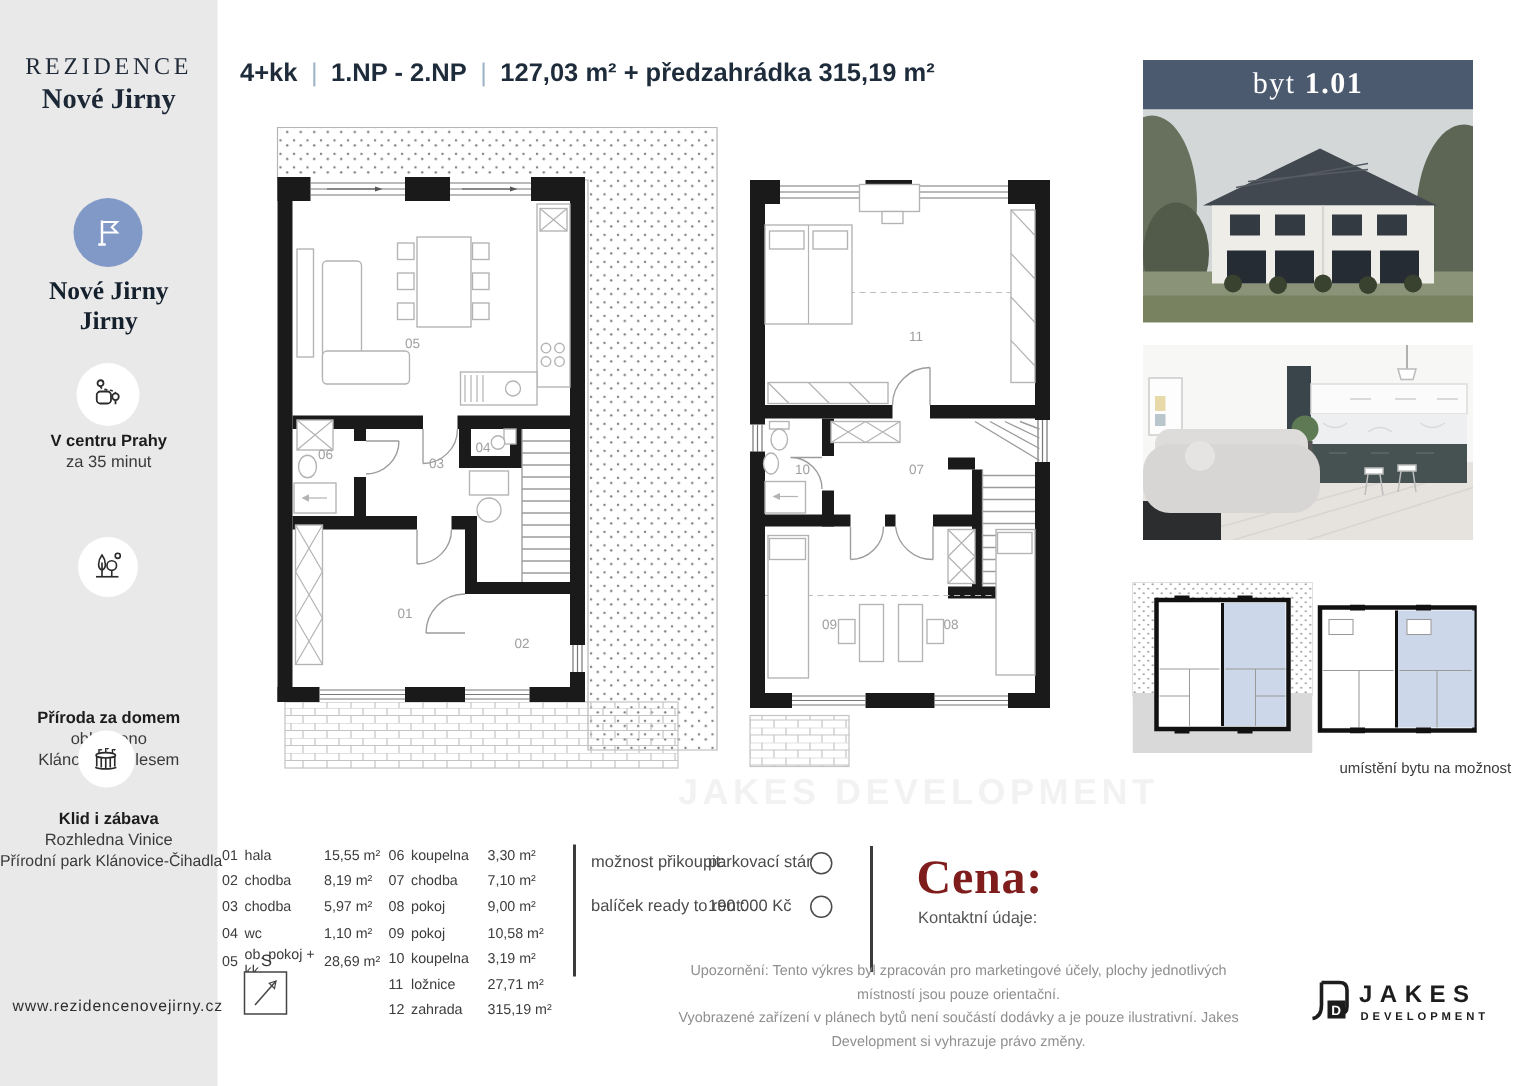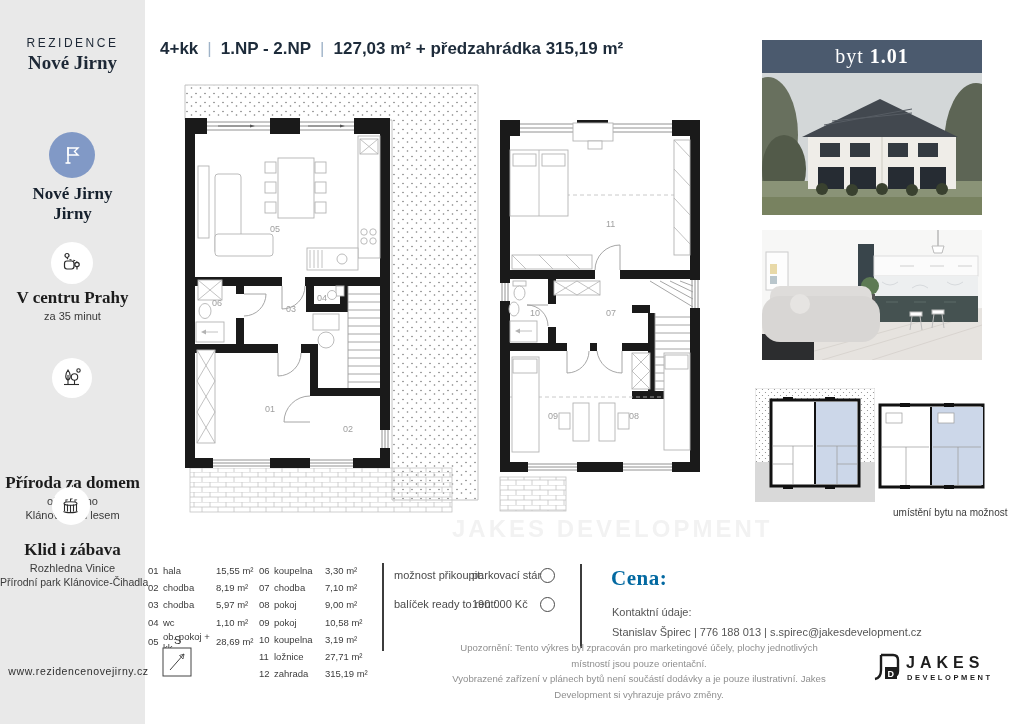--- a/index.html
+++ b/index.html
@@ -3,29 +3,29 @@
 <meta charset="utf-8">
 <style>
   html,body{margin:0;padding:0;background:#ffffff;}
   .page{position:relative;width:1024px;height:724px;background:#ffffff;overflow:hidden;
         font-family:"Liberation Sans",sans-serif;color:#333;}
   .abs{position:absolute;}
 
   
   .sidebar{position:absolute;left:0;top:0;width:145px;height:724px;background:#e9e9e9;}
   .brand{position:absolute;top:36px;left:0;width:145px;text-align:center;color:#1d2836;}
-  .brand .rez{font-family:Liberation Sans, sans-serif;font-size:12px;letter-spacing:2.5px;}
+  .brand .rez{font-family:Liberation Serif, serif;font-size:16px;letter-spacing:2.5px;}
   .brand .nm{font-family:"Liberation Serif",serif;font-size:19px;font-weight:bold;margin-top:2px;}
   .circ{position:absolute;border-radius:50%;display:flex;align-items:center;justify-content:center;}
   .circ.blue{background:#8199c6;}
   .circ.white{background:#ffffff;}
   .place{position:absolute;top:184px;left:0;width:145px;text-align:center;
          font-family:"Liberation Serif",serif;font-weight:bold;font-size:17px;color:#15202d;line-height:20px;}
   .feat{position:absolute;left:0;width:145px;text-align:center;color:#222;}
-  .feat .ft{font-size:17px;font-weight:bold;color:#1c1c1c;font-family:Liberation Serif, serif;}
+  .feat .ft{font-size:11px;font-weight:bold;color:#1c1c1c;}
   .feat .fl{font-size:11px;color:#3a3a3a;margin-top:2px;}
   .feat .fl.tight{font-size:10.5px;white-space:nowrap;}
   .website{position:absolute;top:665px;left:0;width:157px;text-align:center;font-size:10.5px;
            letter-spacing:0.6px;color:#2e2e2e;}
 
   
   .hdr{position:absolute;left:160px;top:39px;font-size:17px;font-weight:bold;color:#1d2b3a;}
   .hdr .sep{color:#9fb3c8;font-weight:normal;padding:0 9px;}
 
   
@@ -56,21 +56,21 @@
   .c1 .rrow{grid-template-columns:15px 53px 38px;}
   .c2 .rrow{grid-template-columns:15px 51px 45px;}
   .rarea{}
 
   .vdiv{position:absolute;width:2px;background:#3c3c3c;}
 
   .opt-label{position:absolute;font-size:11px;color:#4a4a4a;}
   .opt-circle{position:absolute;width:13px;height:13px;border:1.6px solid #4a4a4a;border-radius:50%;background:#fff;}
 
   .cena{position:absolute;left:611px;top:566px;font-family:"Liberation Serif",serif;
-        font-weight:bold;font-size:21px;color:#0369a1;letter-spacing:0.5px;}
+        font-weight:bold;font-size:32px;color:#7f1d1d;letter-spacing:0.5px;}
   .klabel{position:absolute;left:612px;top:606px;font-size:11px;color:#555;}
   .contact{position:absolute;left:612px;top:626px;font-size:11px;color:#555;}
 
   .disclaimer{position:absolute;left:450px;top:640px;width:378px;text-align:center;
               font-size:9.6px;line-height:15.5px;color:#8f8f8f;}
 
   
   .devlogo{position:absolute;left:872px;top:651px;width:118px;height:38px;}
   .dev-name{font-family:"Liberation Sans",sans-serif;font-weight:bold;}
 </style>
@@ -522,21 +522,20 @@
   <div class="opt-label" style="left:472px;top:569px;">parkovací stání</div>
   <div class="opt-circle" style="left:540px;top:568px;"></div>
   <div class="opt-label" style="left:394px;top:598px;">balíček ready to rent:</div>
   <div class="opt-label" style="left:472px;top:598px;">190 000 Kč</div>
   <div class="opt-circle" style="left:540px;top:597px;"></div>
 
   <div class="vdiv" style="left:580px;top:564px;height:84px;"></div>
 
   <div class="cena">Cena:</div>
   <div class="klabel">Kontaktní údaje:</div>
-  <div class="contact">Stanislav Špirec | 776 188 013 | s.spirec@jakesdevelopment.cz</div>
 
   <div class="disclaimer">
     <div>Upozornění: Tento výkres byl zpracován pro marketingové účely, plochy jednotlivých místností jsou pouze orientační.</div>
     <div>Vyobrazené zařízení v plánech bytů není součástí dodávky a je pouze ilustrativní. Jakes Development si vyhrazuje právo změny.</div>
   </div>
 
   <svg class="devlogo" viewBox="0 0 118 38">
     <g>
       <path d="M9 4 H21 Q26 4 26 9 V20 Q26 25 21 25 H16" fill="none" stroke="#1d1d1d" stroke-width="2.4"></path>
       <path d="M9 4 V19 Q9 27 3 28" fill="none" stroke="#1d1d1d" stroke-width="2.4"></path>

